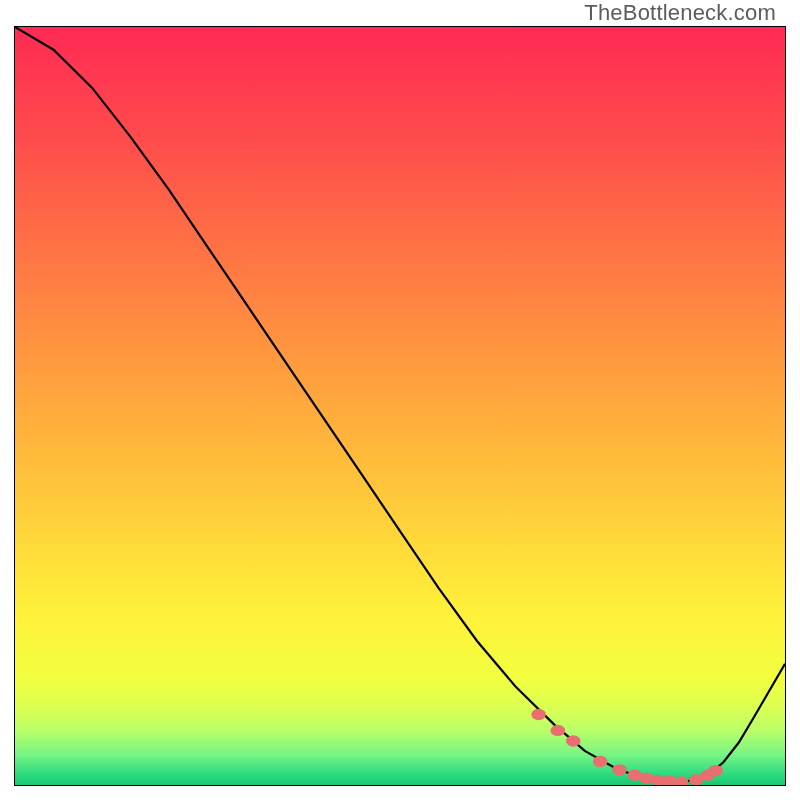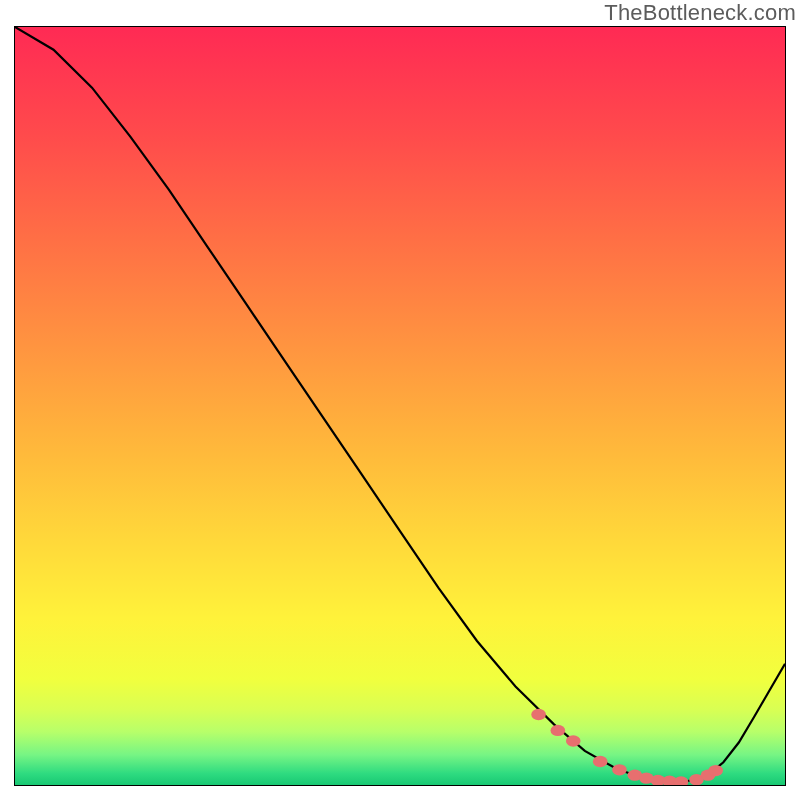--- a/index.html
+++ b/index.html
@@ -12,21 +12,21 @@
     font-family: Arial, Helvetica, sans-serif;
   }
   .chart-wrap {
     position: relative;
     width: 800px;
     height: 800px;
   }
   .watermark {
     position: absolute;
     top: 0;
-    right: 4px;
+    right: 24px;
     color: #5c5c5c;
     font-size: 22px;
     font-weight: 400;
     letter-spacing: 0.2px;
     z-index: 3;
   }
   .plot-area {
     position: absolute;
     left: 14px;
     top: 26px;

